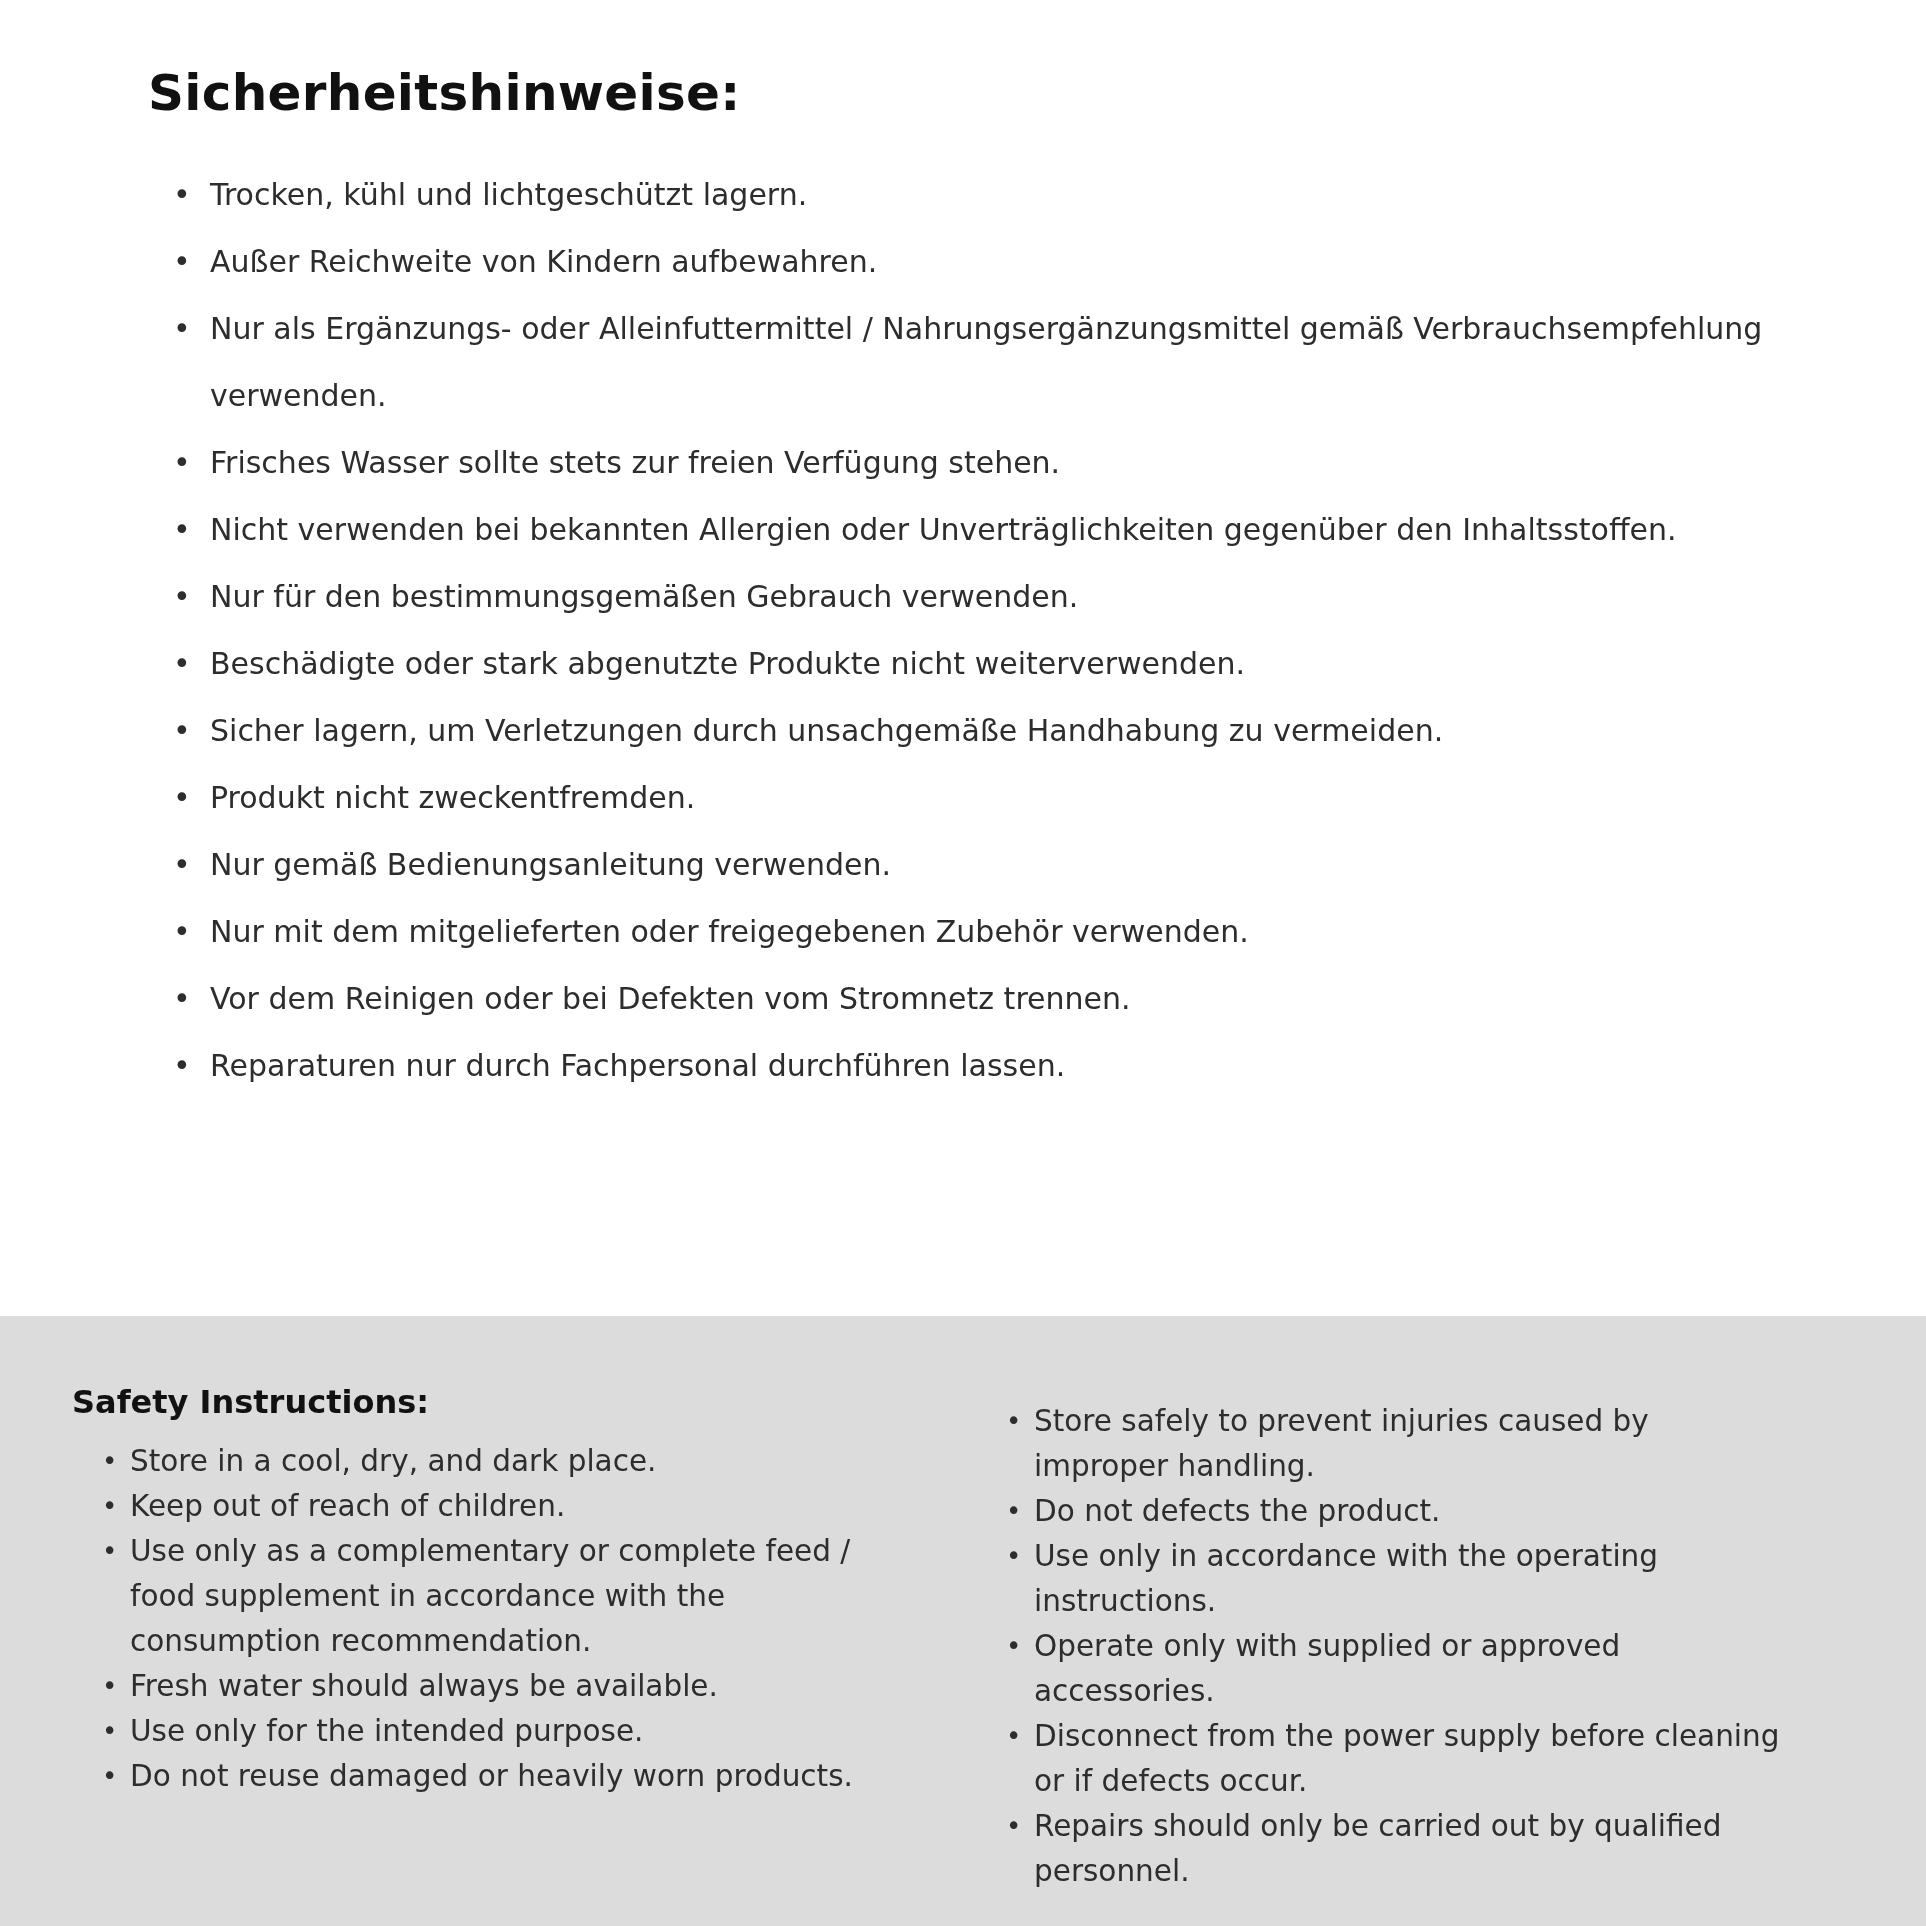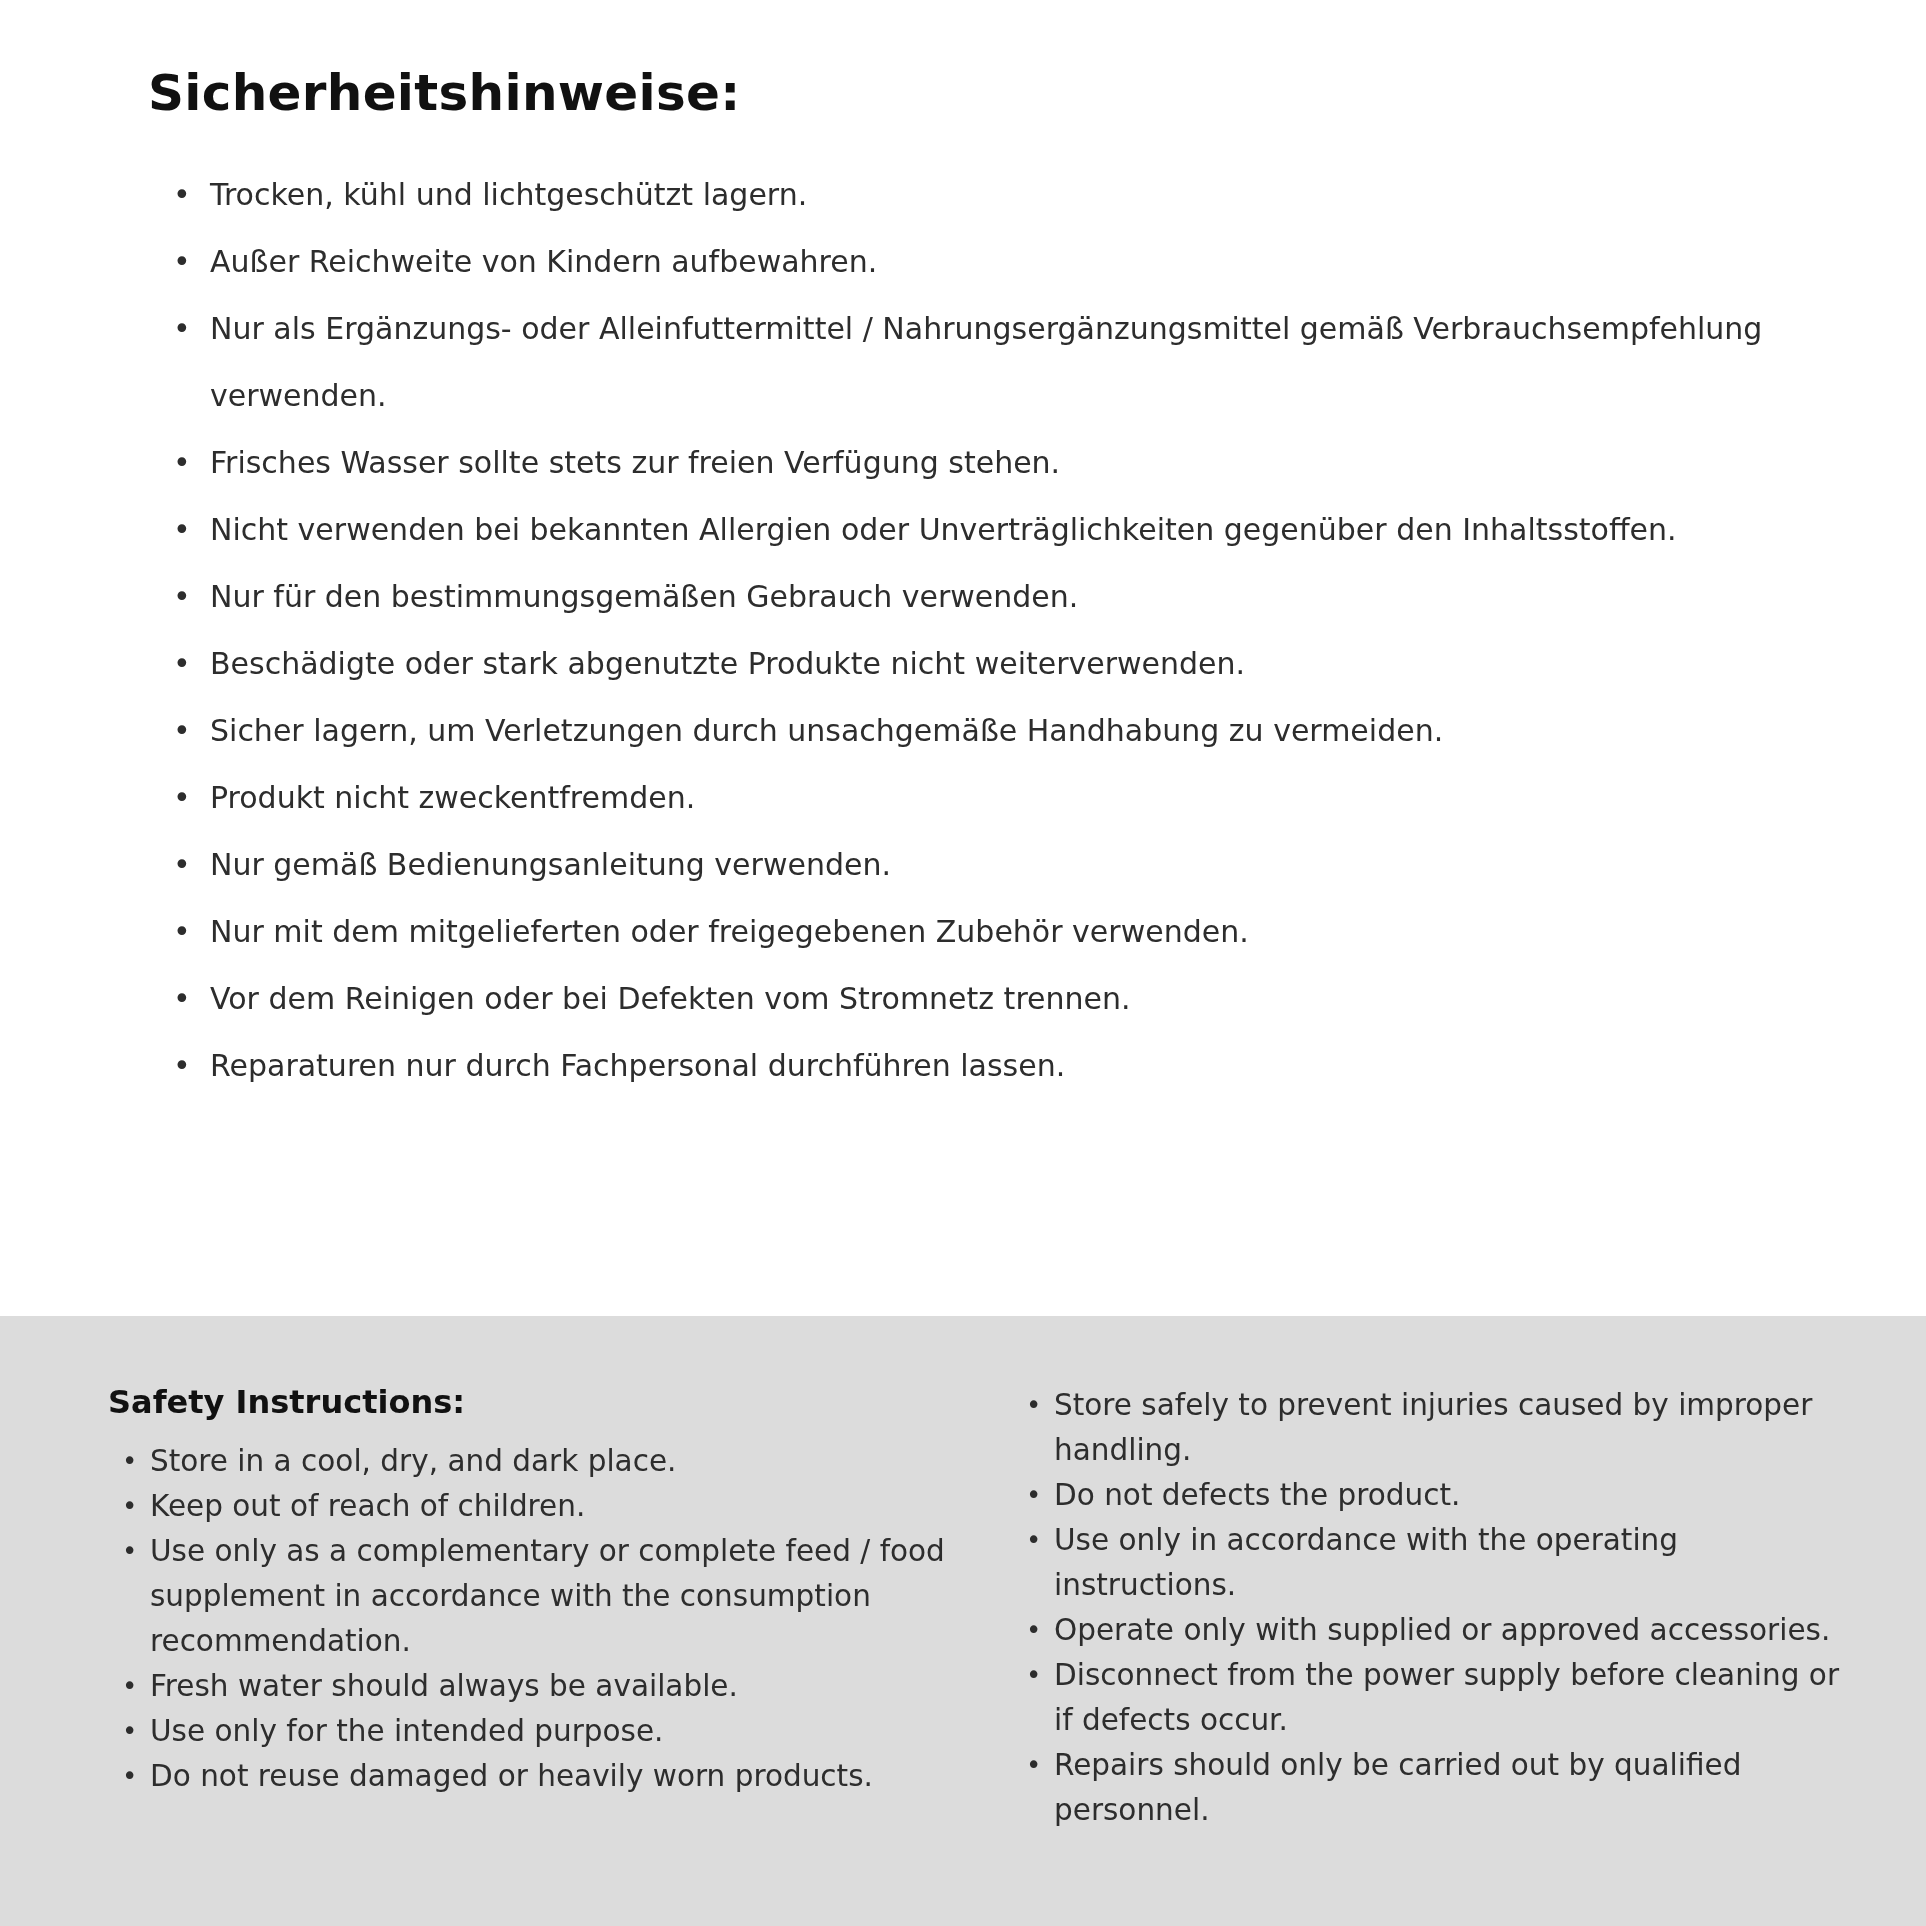--- a/index.html
+++ b/index.html
@@ -55,35 +55,35 @@
     left: 0;
     top: 0;
     color: #2d2d2d;
   }
 
   
   .section-english {
     box-sizing: border-box;
     flex: 1;
     background: #dcdcdc;
-    padding: 67px 96px 0 108px;
+    padding: 67px 96px 0 72px;
     display: flex;
     gap: 58px;
   }
   .col-left  { width: 860px; flex: none; }
   .col-right { width: 815px; flex: none; }
   .title-en {
     font-size: 32px;
     font-weight: 700;
     color: #111111;
     margin: 0 0 18px 0;
   }
   ul.list-en {
     list-style: none;
-    margin: 0;
+    margin: 16px;
     padding: 0;
     font-size: 29.5px;
     line-height: 45px;
     color: #2d2d2d;
   }
   .col-left ul.list-en { padding-left: 14px; }
   ul.list-en li {
     position: relative;
     padding-left: 28px;
   }

